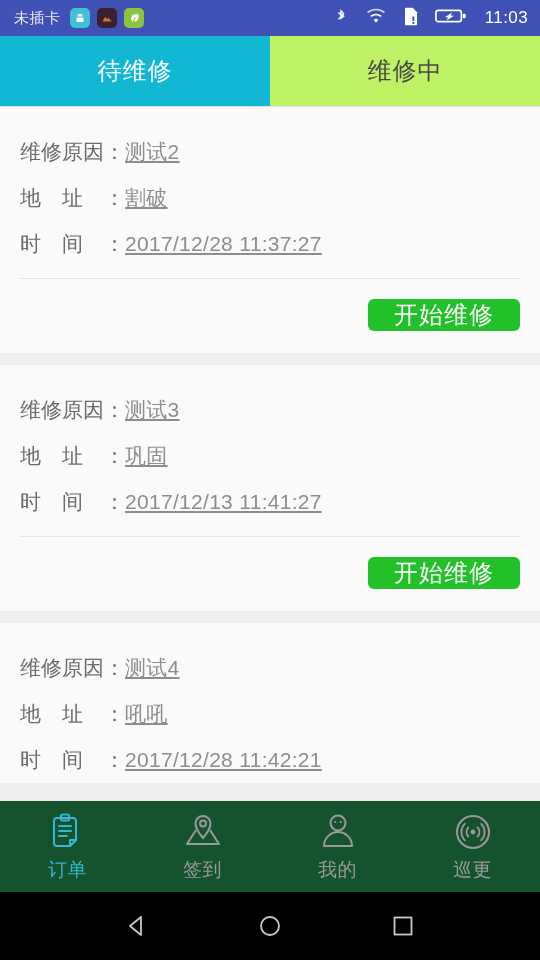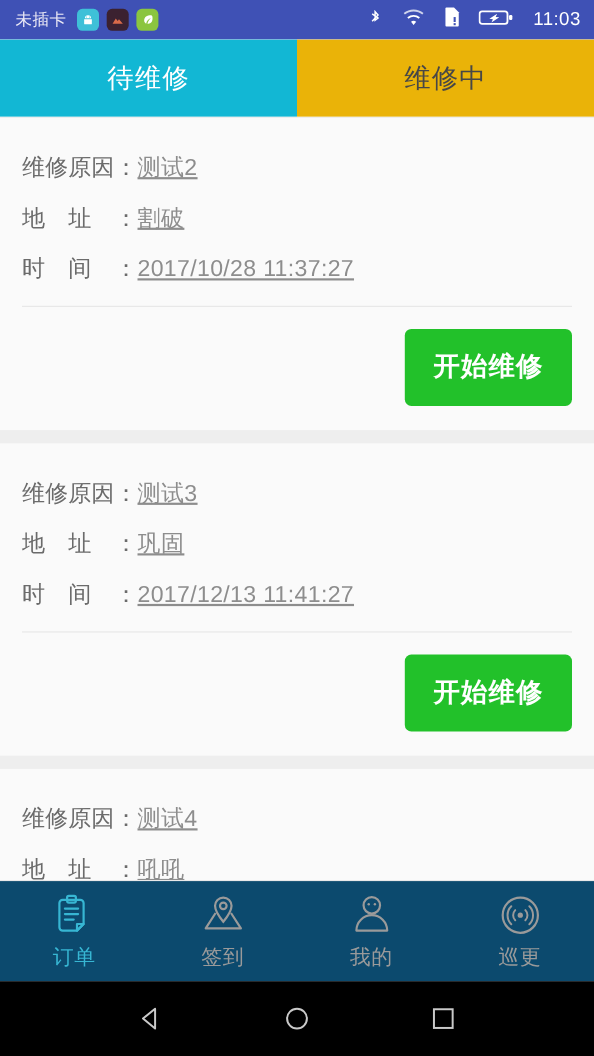--- a/index.html
+++ b/index.html
@@ -26,47 +26,47 @@
   .sb-right { display:flex; align-items:center; gap:16px; }
   .sb-time { font-size:17px; color:#fff; letter-spacing:.4px; margin-left:2px; }
 
   
   .tabbar {
     flex:0 0 71px; display:flex; background:#ffffff;
     border-bottom:1px solid #e3e3e3;
   }
   .tab {
     flex:1; display:flex; align-items:center; justify-content:center;
-    font-size:24px; color:#474747; background:#eab308; letter-spacing:1px;
+    font-size:24px; color:#474747; background:#bef264; letter-spacing:1px;
   }
   .tab.active { background:#12b7d4; color:#ffffff; }
 
   
   .list { flex:1 1 auto; overflow:hidden; background:#eeeeee; }
   .card { background:#fafafa; padding:22px 20px 0 20px; }
   .card + .card { margin-top:12px; }
   .row { display:flex; align-items:baseline; padding:9px 0; }
   .row-label {
     font-size:21px; color:#6b6b6b; width:105px;
     display:flex; justify-content:space-between; flex:0 0 105px;
     letter-spacing:0;
   }
   .row-label .lbl-txt { display:inline-block; }
   .row-value { font-size:21px; color:#8d8d8d; letter-spacing:.3px;text-decoration:underline; }
   .card-divider { height:1px; background:#e6e6e6; margin:11px 0 0 0; }
   .card-actions { display:flex; justify-content:flex-end; padding:20px 0 22px 0; }
   .btn-primary {
     background:#22c12a; color:#ffffff; font-size:24px;
-    border:none; border-radius:6px; padding:20px 26px;
-    letter-spacing:1px; cursor:pointer; line-height:1.25;font-weight:bold;
+    border:none; border-radius:6px; padding:1px 26px;
+    letter-spacing:1px; cursor:pointer; line-height:1.25;
   }
 
   
   .bottomnav {
-    flex:0 0 92px; background:#0c4a6e; display:flex;
+    flex:0 0 92px; background:#14532d; display:flex;
     border-top:1px solid #e9e9e9;
     justify-content:space-between;
   }
   .navitem {
     flex:1; display:flex; flex-direction:column;
     align-items:center; justify-content:center; gap:4px;
     color:#9a9a9a;
   }
   .navitem.active { color:#37b6d3; }
   .nav-label { font-size:19px; letter-spacing:.5px; }
@@ -163,21 +163,21 @@
           <span class="lbl-txt">：</span>
         </span>
         <span class="row-value">割破</span>
       </div>
       <div class="row">
         <span class="row-label">
           <span class="lbl-txt">时</span>
           <span class="lbl-txt">间</span>
           <span class="lbl-txt">：</span>
         </span>
-        <span class="row-value">2017/10/28 11:37:27</span>
+        <span class="row-value">2017/12/28 11:37:27</span>
       </div>
       <div class="card-divider"></div>
       <div class="card-actions">
         <button class="btn-primary">开始维修</button>
       </div>
     </div>
 
     <div class="card">
       <div class="row">
         <span class="row-label">

